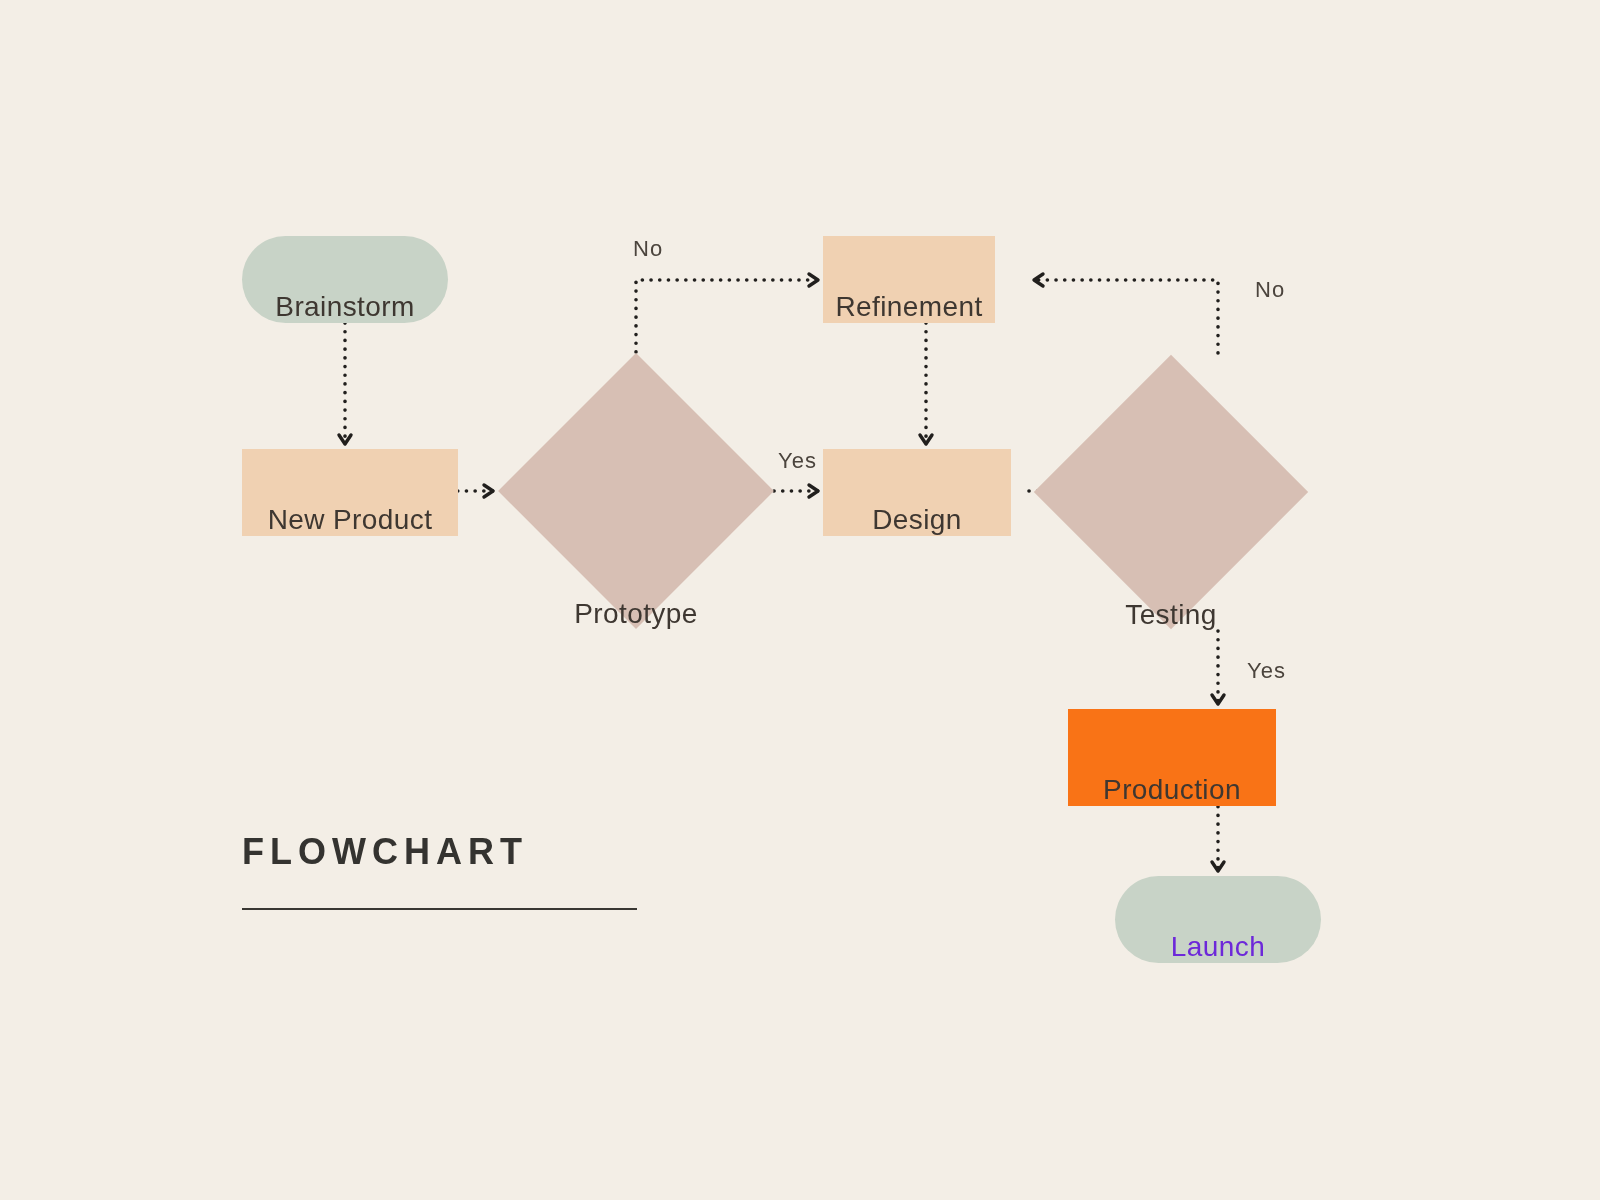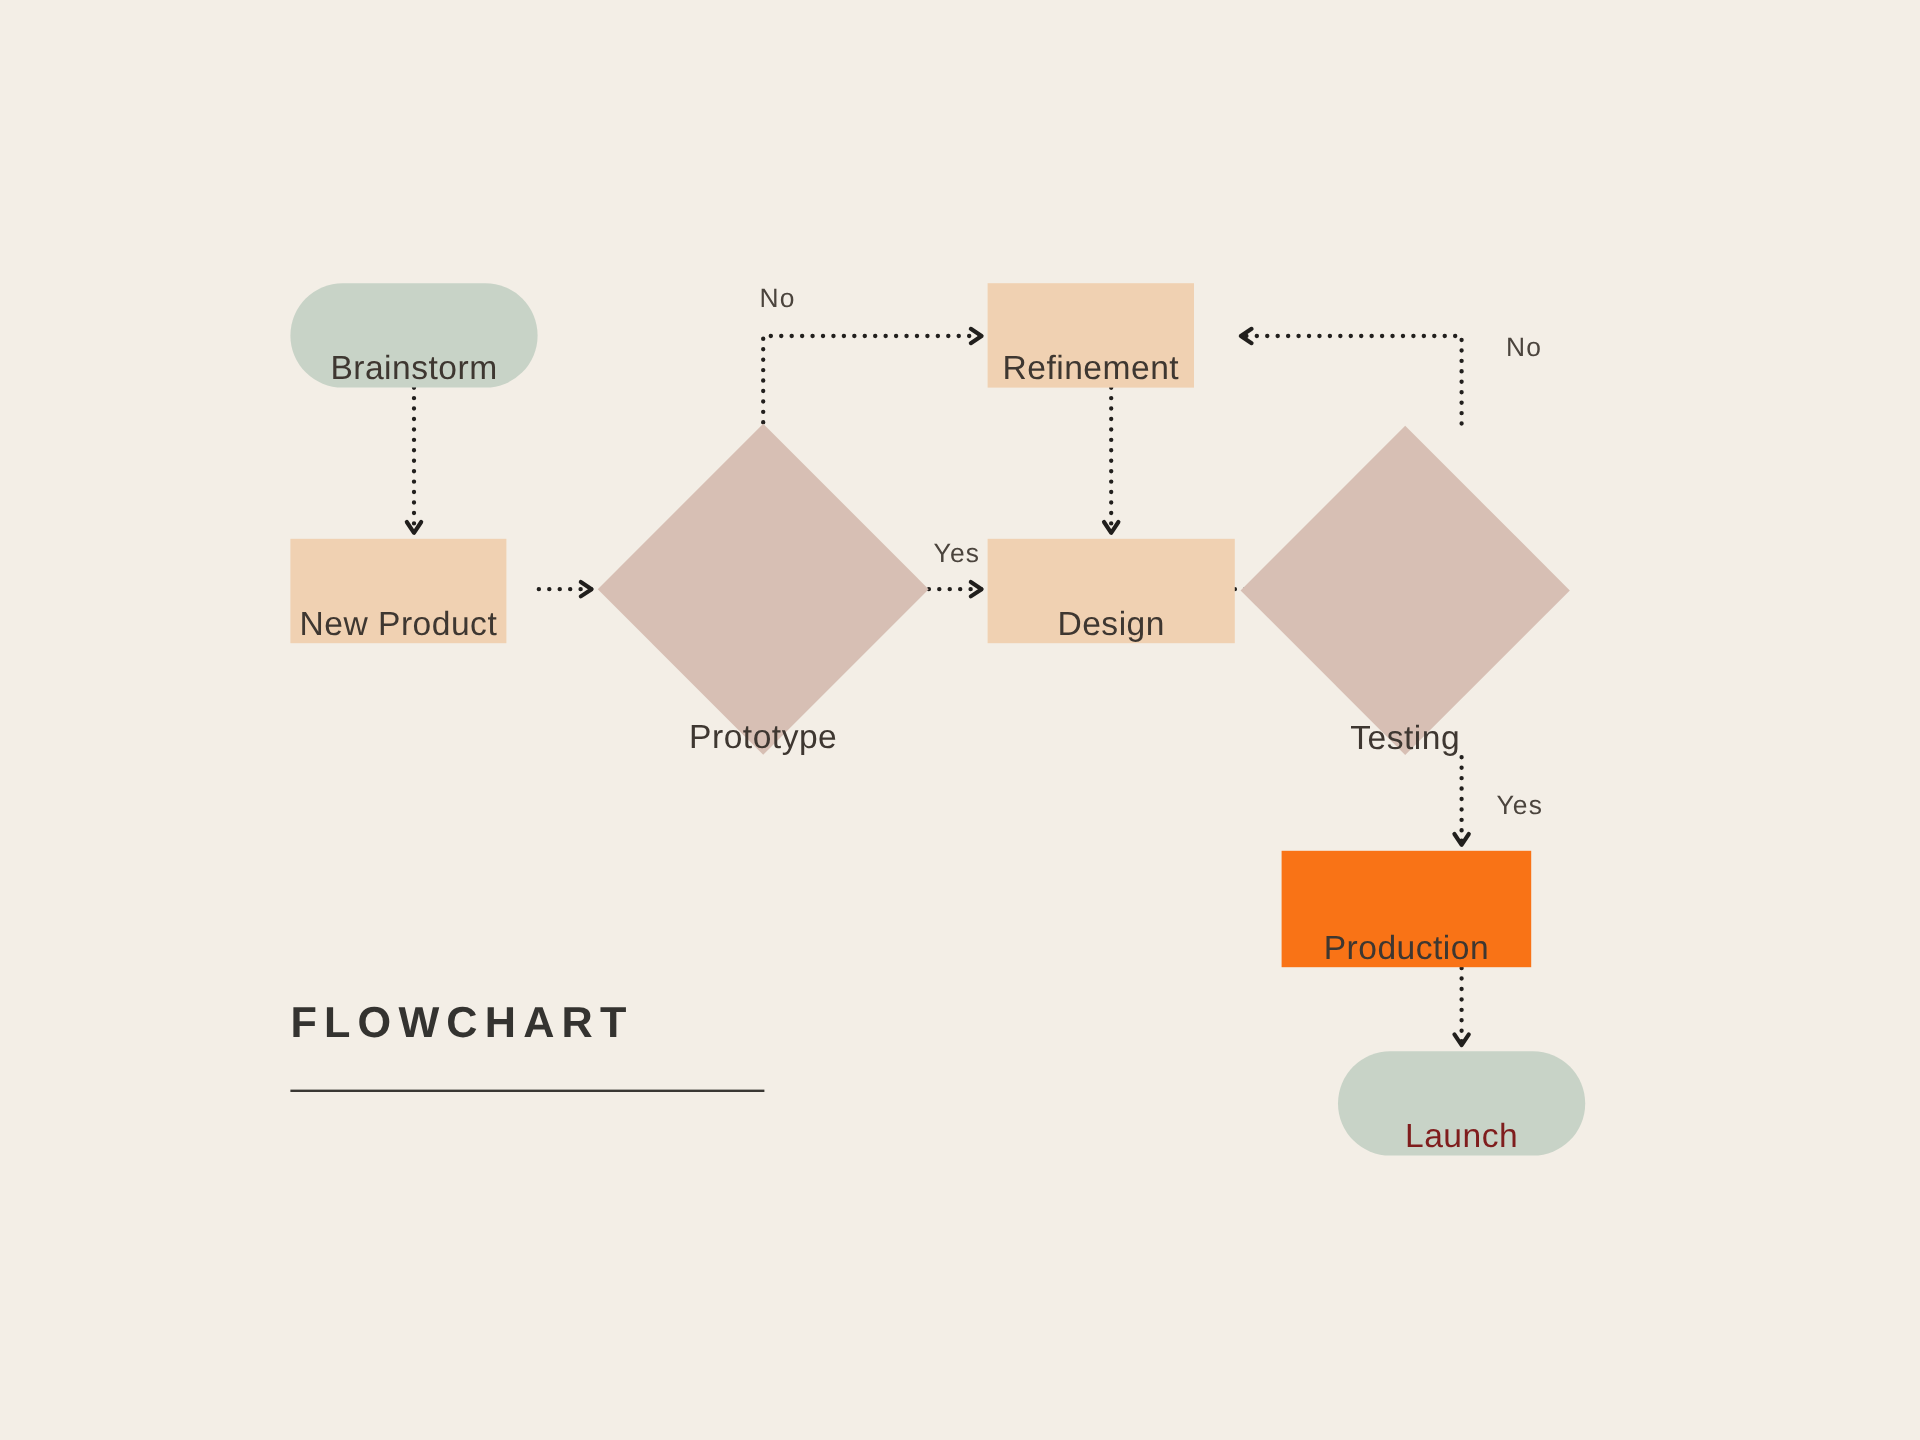--- a/index.html
+++ b/index.html
@@ -110,42 +110,42 @@
         <polyline class="edge-line" points="1218,631 1218,704" marker-end="url(#arrowhead)" style="stroke: rgb(33, 31, 29);"></polyline>
         <text class="edge-label" x="1247" y="678">Yes</text>
         <polyline class="edge-line" points="1218,798 1218,871" marker-end="url(#arrowhead)" style="stroke: rgb(33, 31, 29);"></polyline>
       </g>
   </svg>
 
   <div id="nodes-layer">
       <div class="node pill" style="left: 242px; top: 236px; width: 206px; height: 87px; background: rgb(200, 211, 199);">
         <span class="label" style="color: rgb(62, 55, 49);">Brainstorm</span>
       </div>
-      <div class="node rect" style="left: 242px; top: 449px; width: 180px; height: 87px; background: rgb(240, 209, 178);">
+      <div class="node rect" style="left: 242px; top: 449px; width: 216px; height: 87px; background: rgb(240, 209, 178);">
         <span class="label" style="color: rgb(62, 55, 49);">New Product</span>
       </div>
       <div class="node diamond" style="left: 498px; top: 352px; width: 276px; height: 278px;">
         <div class="diamond-shape" style="width: 195px; height: 195px; background: rgb(215, 191, 180);"></div>
         <span class="label" style="color: rgb(62, 55, 49);">Prototype</span>
       </div>
       <div class="node rect" style="left: 823px; top: 236px; width: 172px; height: 87px; background: rgb(240, 209, 178);">
         <span class="label" style="color: rgb(62, 55, 49);">Refinement</span>
       </div>
-      <div class="node rect" style="left: 823px; top: 449px; width: 206px; height: 87px; background: rgb(240, 209, 178);">
+      <div class="node rect" style="left: 823px; top: 449px; width: 188px; height: 87px; background: rgb(240, 209, 178);">
         <span class="label" style="color: rgb(62, 55, 49);">Design</span>
       </div>
       <div class="node diamond" style="left: 1034px; top: 353px; width: 274px; height: 278px;">
         <div class="diamond-shape" style="width: 194px; height: 194px; background: rgb(215, 191, 180);"></div>
         <span class="label" style="color: rgb(62, 55, 49);">Testing</span>
       </div>
       <div class="node rect" style="left: 1068px; top: 709px; width: 208px; height: 97px; background: #f97316;">
         <span class="label" style="color: rgb(62, 55, 49);">Production</span>
       </div>
       <div class="node pill" style="left: 1115px; top: 876px; width: 206px; height: 87px; background: rgb(200, 211, 199);">
-        <span class="label" style="color: #7f1d1d;">Launch</span>
+        <span class="label" style="color: #6d28d9;">Launch</span>
       </div>
     </div>
 
   <div id="title-block">
     <div id="title-line-2">FLOWCHART</div>
     <div id="title-underline"></div>
   </div>
 
 </div>
 

